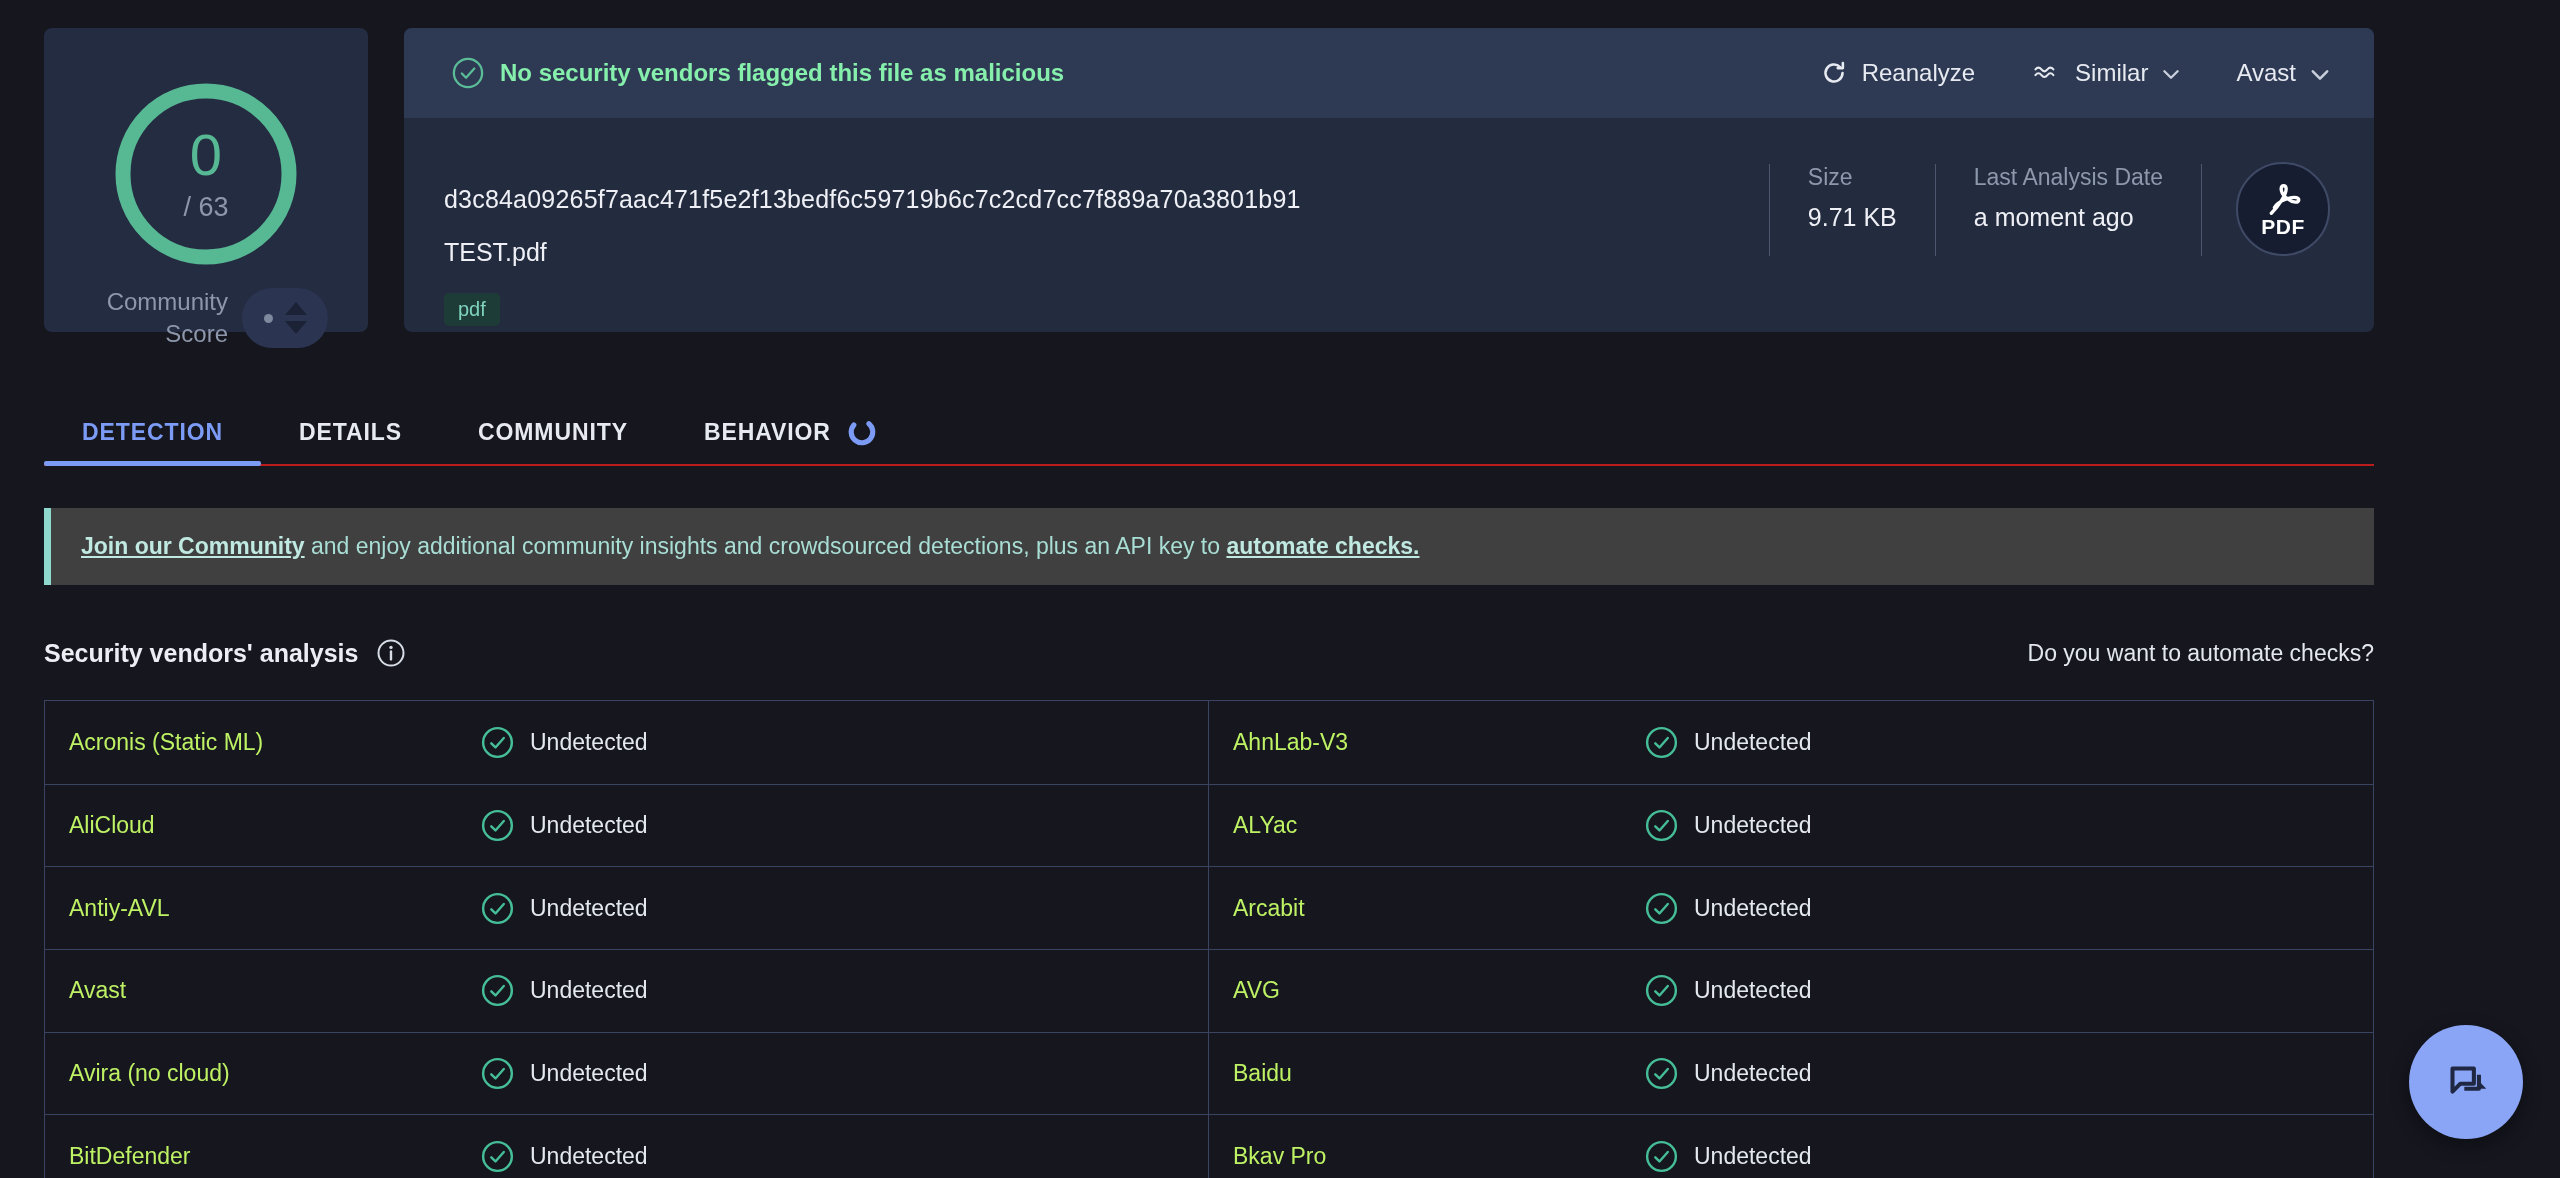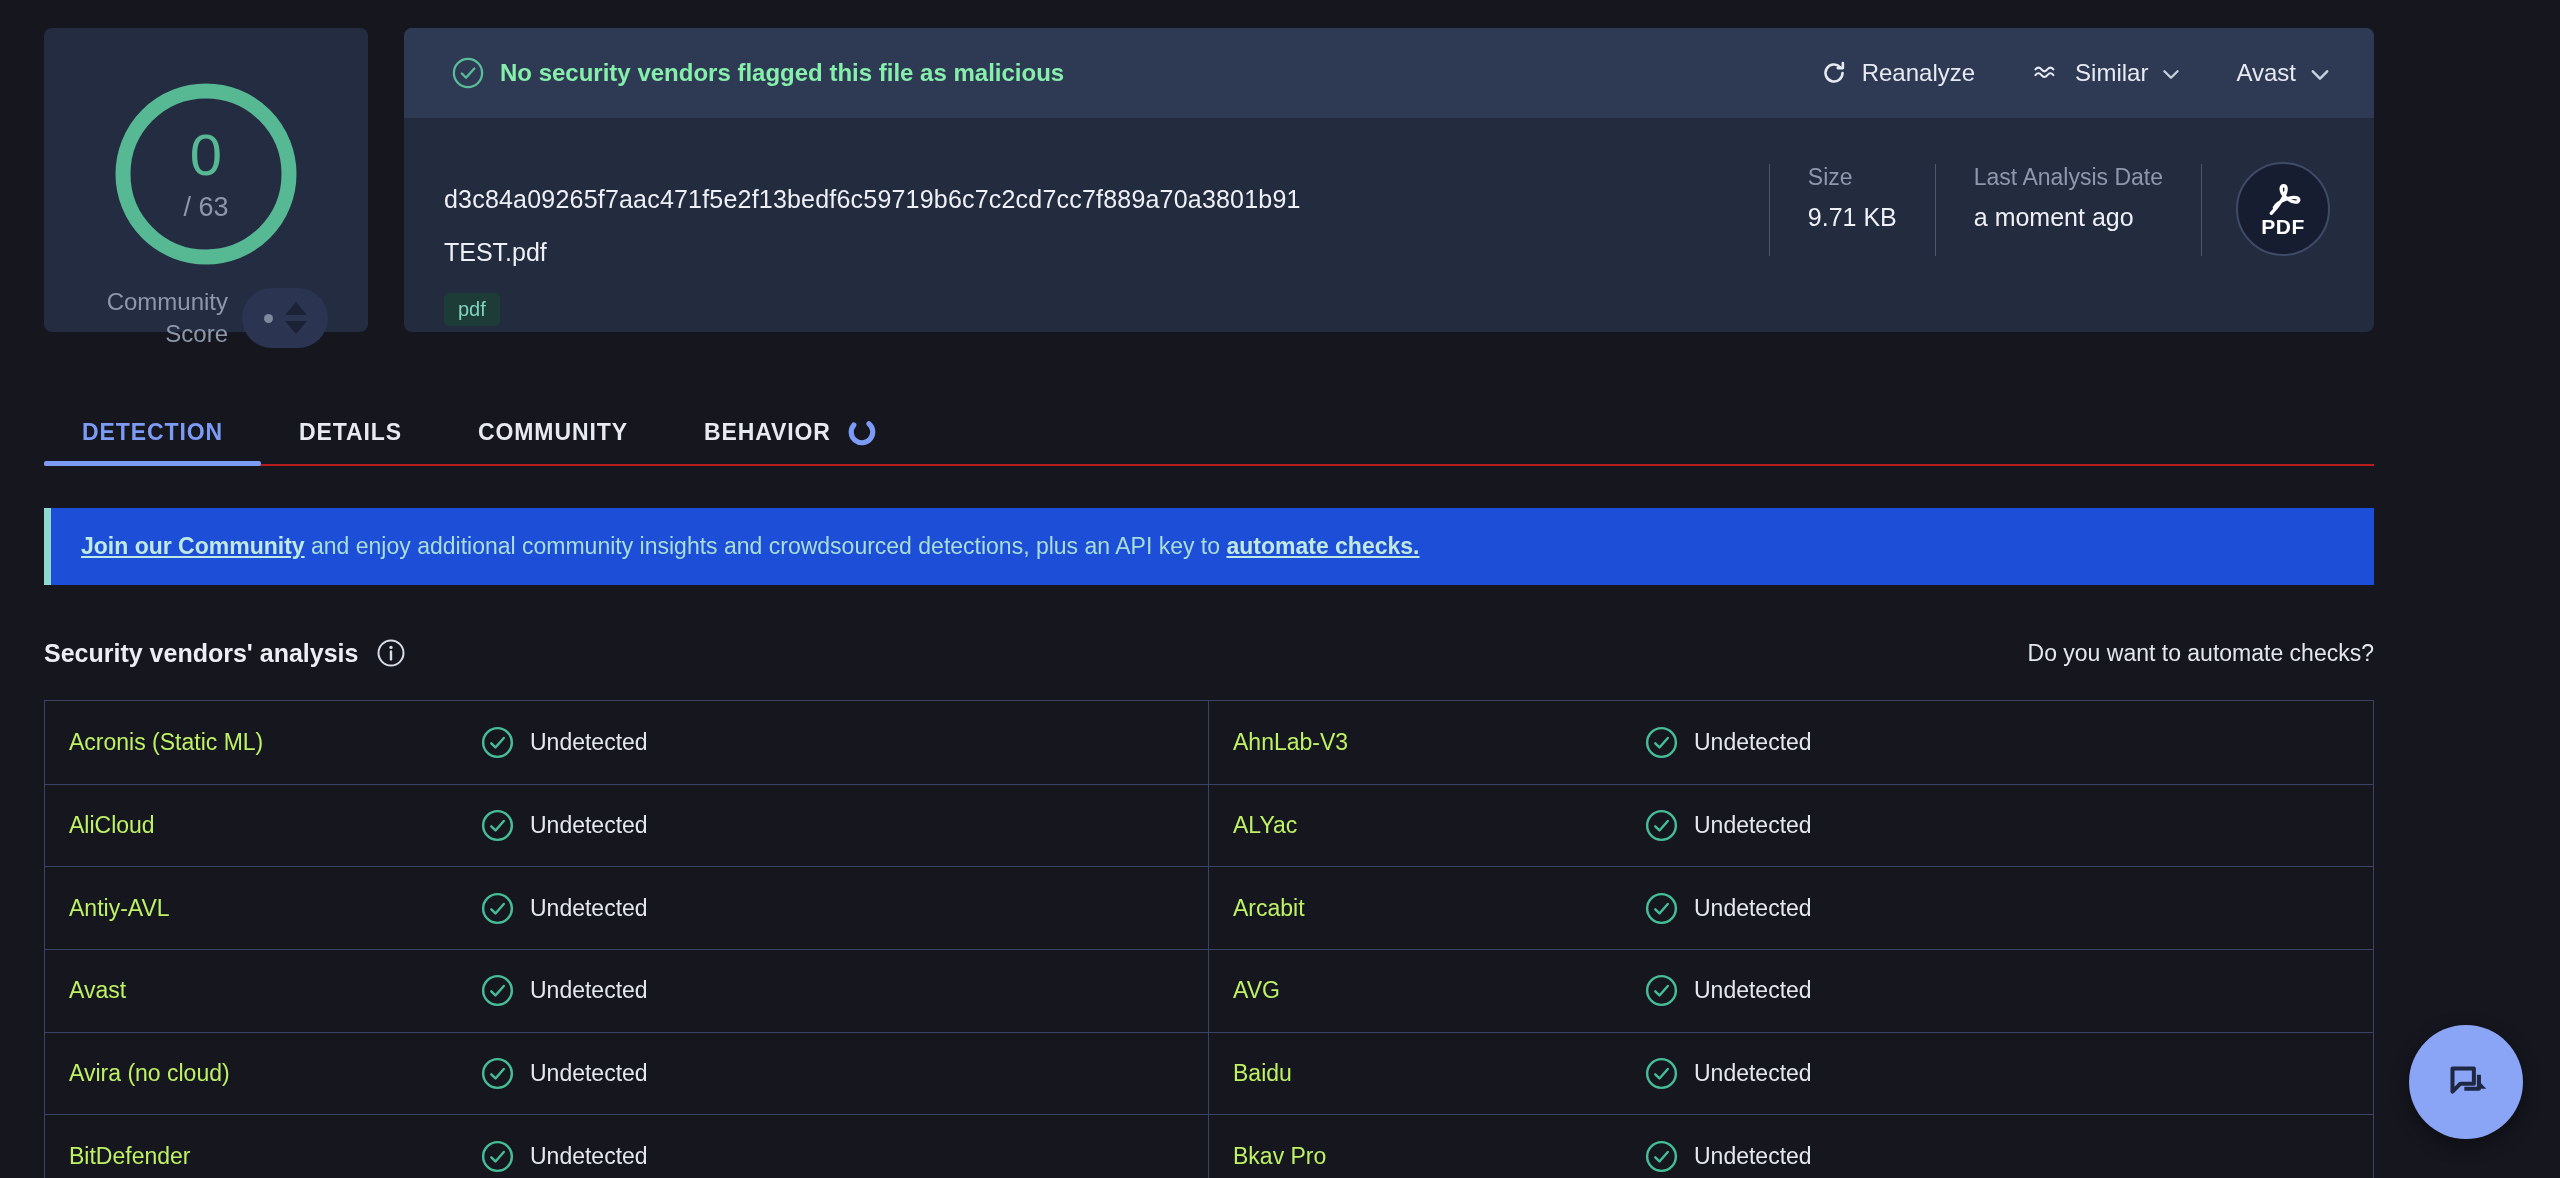--- a/index.html
+++ b/index.html
@@ -98,21 +98,21 @@
   .tab.active{ color:#7c9bf5; }
   .tab.active::after{
     content:""; position:absolute; left:0; right:0; bottom:-2px; height:5px;
     background:#7c9bf5; border-radius:2px;
   }
   .tab .spinner{ margin-left:16px; }
 
   
   .banner{
     position:absolute; left:44px; top:508px; width:2330px; height:77px;
-    background:#1d4ed8; border-left:7px solid #8fd8cd;
+    background:#404040; border-left:7px solid #8fd8cd;
     display:flex; align-items:center; padding-left:30px;
     font-size:23px; color:#a9ded5;
   }
   .banner a, .banner .blink{
     color:#bfe9e1; font-weight:700; text-decoration:underline; cursor:pointer;
   }
   .banner .mid{ white-space:pre-wrap; }
 
   
   .section-row{

